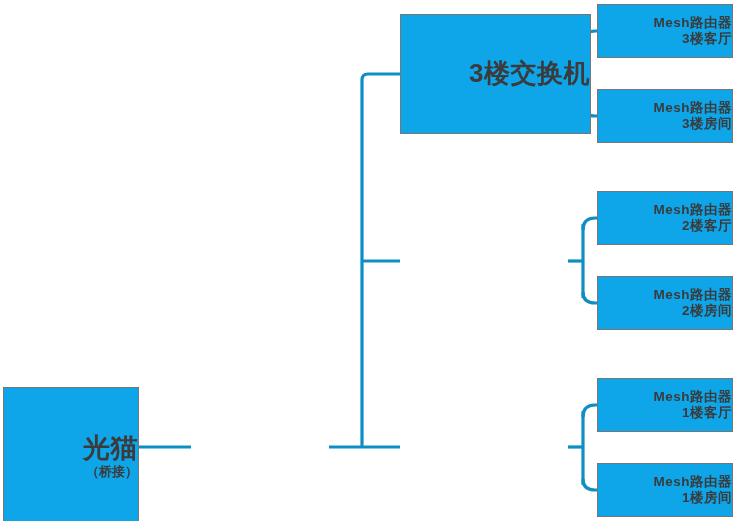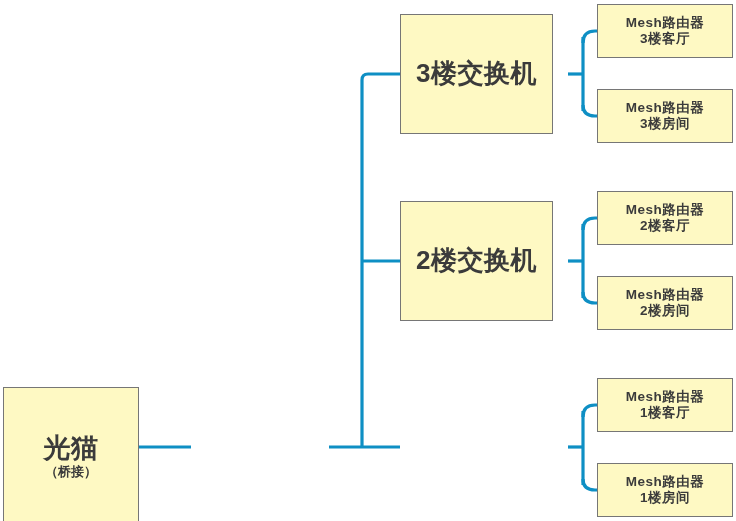--- a/index.html
+++ b/index.html
@@ -22,24 +22,24 @@
     left: 0;
     top: 0;
     width: 736px;
     height: 521px;
     pointer-events: none;
   }
   .node {
     position: absolute;
     box-sizing: border-box;
     border: 1px solid #767676;
-    background: #fef9c3;
+    background: #0ea5e9;
     display: flex;
     flex-direction: column;
-    align-items: center;
+    align-items: flex-end;
     justify-content: center;
     text-align: center;
     color: #3b3b3b;
   }
   .node .title {
     font-weight: bold;
     line-height: 1.15;
     letter-spacing: 0.5px;
   }
   .node .subtitle {
@@ -71,21 +71,21 @@
   }
   .router .subtitle {
     font-size: 12.5px;
     margin-top: 4px;
     padding: 0 5px;
     text-align: center;
   }
   
   .switch {
     left: 400px;
-    width: 153px;
+    width: 191px;
     height: 120px;
   }
   .switch .title {
     font-size: 26px;
   }
   .switch-3f { top: 14px; }
   .switch-2f { top: 201px; }
   .switch-1f { top: 383px; }
   
   .mesh {
@@ -138,23 +138,20 @@
 
   <div class="node modem">
     <div class="title">光猫</div>
     <div class="subtitle">（桥接）</div>
   </div>
 
 
   <div class="node switch switch-3f">
     <div class="title">3楼交换机</div>
   </div>
-  <div class="node switch switch-2f">
-    <div class="title">2楼交换机</div>
-  </div>
 
   <div class="node mesh mesh-3f-a">
     <div class="title">Mesh路由器</div>
     <div class="title">3楼客厅</div>
   </div>
   <div class="node mesh mesh-3f-b">
     <div class="title">Mesh路由器</div>
     <div class="title">3楼房间</div>
   </div>
 

